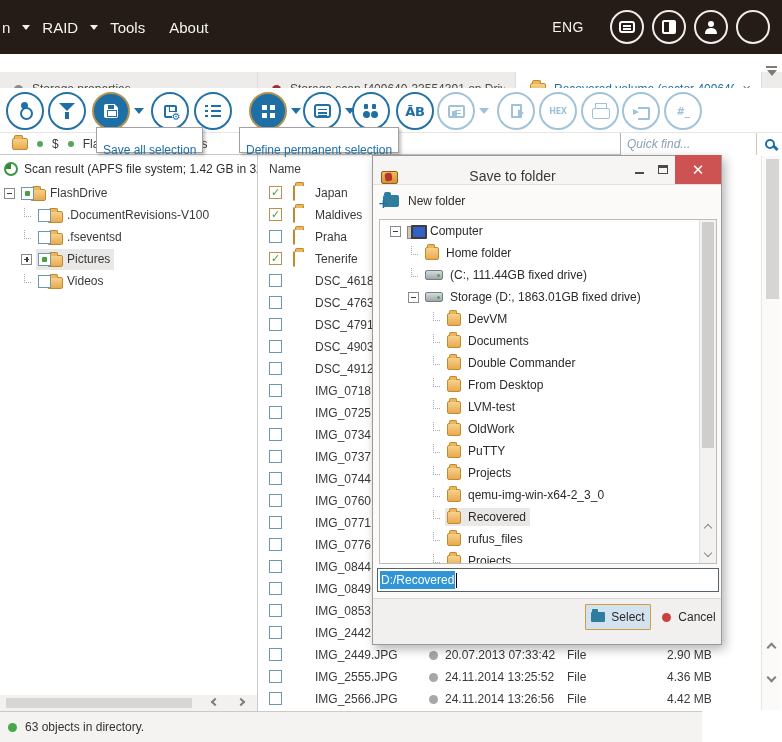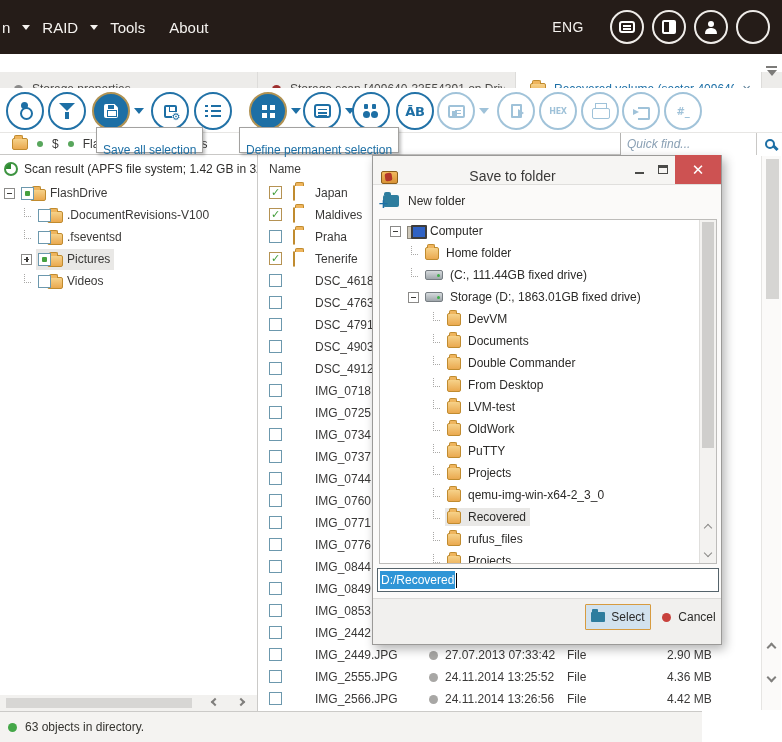--- a/index.html
+++ b/index.html
@@ -690,21 +690,21 @@
           <span class="f-date"></span>
           <span class="f-type"></span>
           <span class="f-size"></span>
         </div>
 
         <div class="frow icon-image">
           <span class="cb"></span>
           <span class="f-ic"><span class="im"></span></span>
           <span class="f-name">IMG_2449.JPG</span>
           <span class="f-dot"></span>
-          <span class="f-date">27.07.2013 07:33:42</span>
+          <span class="f-date">20.07.2013 07:33:42</span>
           <span class="f-type">File</span>
           <span class="f-size">2.90 MB</span>
         </div>
 
         <div class="frow icon-image">
           <span class="cb"></span>
           <span class="f-ic"><span class="im"></span></span>
           <span class="f-name">IMG_2555.JPG</span>
           <span class="f-dot"></span>
           <span class="f-date">24.11.2014 13:25:52</span>

